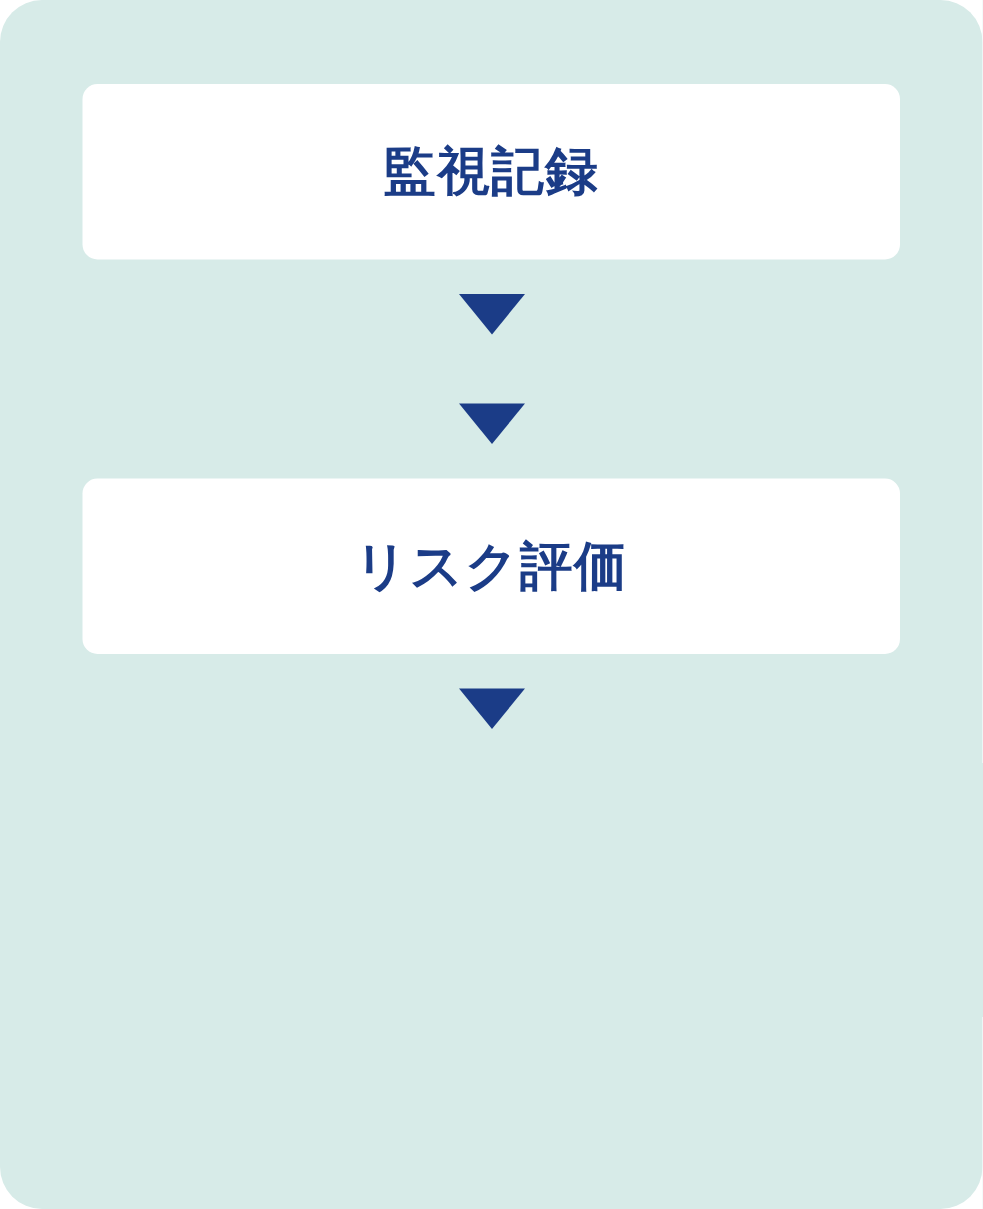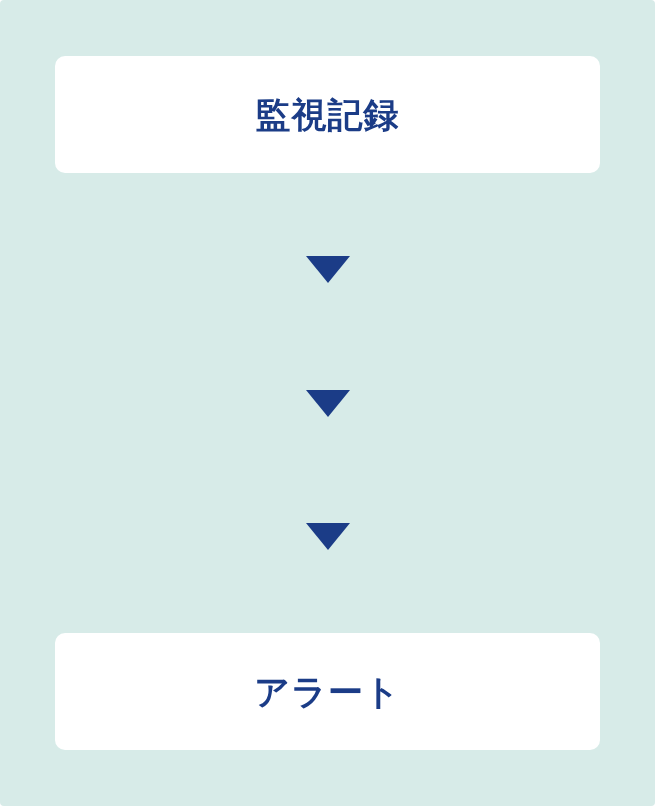--- a/index.html
+++ b/index.html
@@ -8,26 +8,25 @@
     background: #ffffff;
     width: 655px;
     height: 806px;
     font-family: "Liberation Sans", "DejaVu Sans", sans-serif;
   }
   .canvas {
     box-sizing: border-box;
     width: 655px;
     height: 806px;
     background: var(--background, #d7ebe8);
-    border-radius: 4px;
+    border-radius: 28px;
     padding: 56px 55px 56px 55px;
     display: flex;
     flex-direction: column;
     align-items: stretch;
-    justify-content: space-between;
   }
   .box {
     background: var(--box-background, #ffffff);
     border-radius: 10px;
     height: 117px;
     flex: 0 0 117px;
     display: flex;
     align-items: center;
     justify-content: center;
   }
@@ -55,20 +54,20 @@
 
   <div class="box">
     <span class="label">監視記録</span>
   </div>
 
   <div class="arrow"></div>
 
 
   <div class="arrow"></div>
 
+  <div class="box">
+    <span class="label">リスク評価</span>
+  </div>
 
   <div class="arrow"></div>
 
-  <div class="box">
-    <span class="label">アラート</span>
-  </div>
 
 </div>
 
 </body></html>

